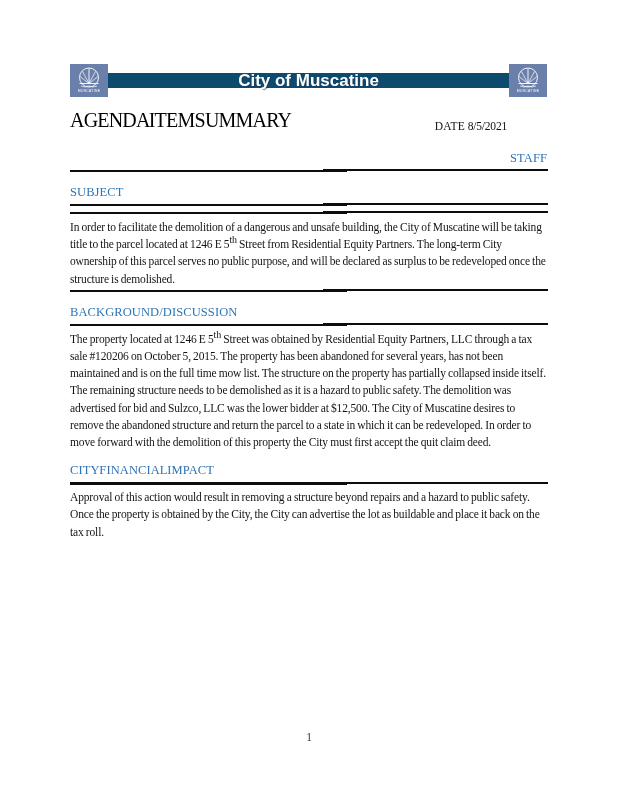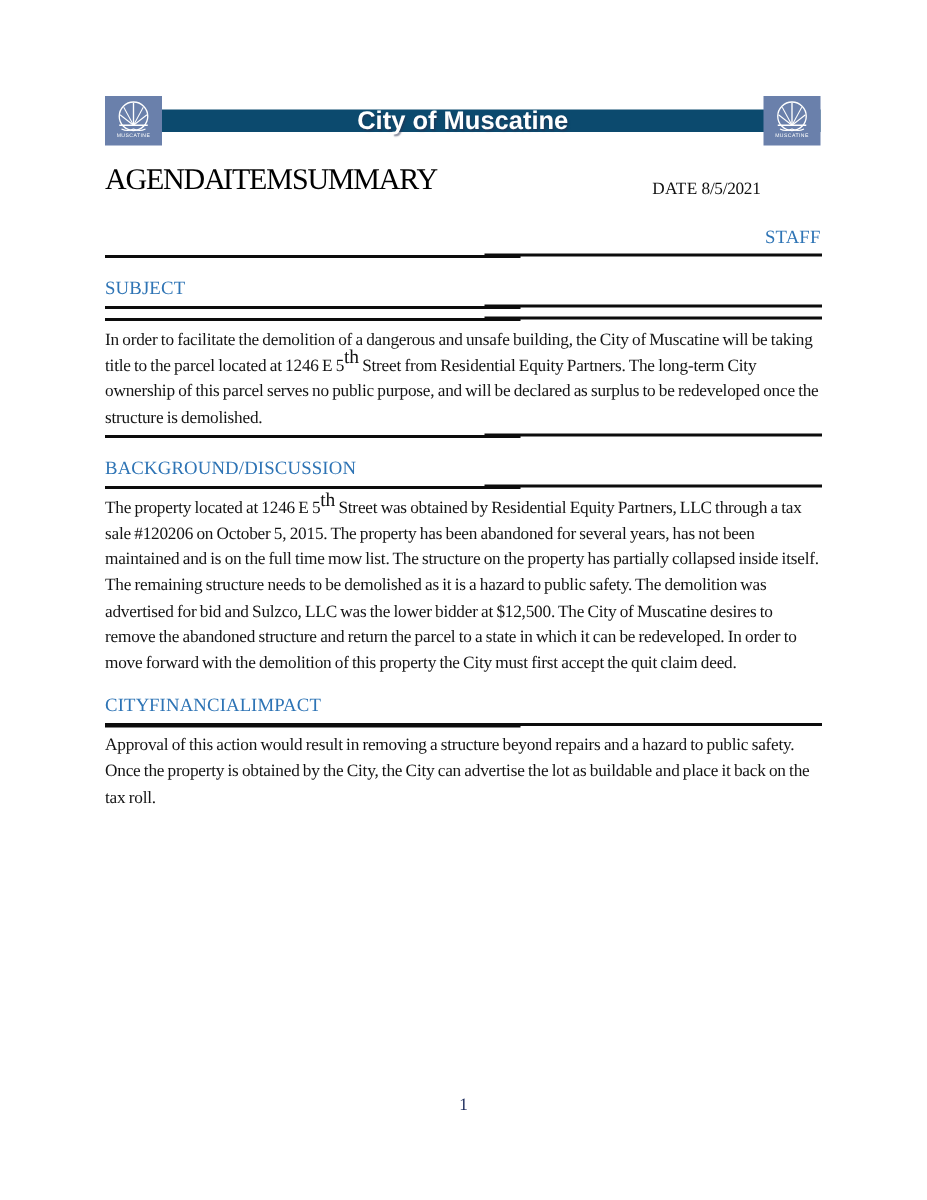--- a/index.html
+++ b/index.html
@@ -102,21 +102,21 @@
   }
   .body-text {
     font-size: 11.5px;
     line-height: 17.2px;
     letter-spacing: -0.15px;
     word-spacing: -0.5px;
     margin: 2px 0 1px 0;
     color: #141414;
   }
   .body-text sup {
-    font-size: 13px;
+    font-size: 10px;
     vertical-align: super;
     line-height: 0;
     margin-top: 16px;
   }
 
   
   .attachment-list { margin: 3px 0 0 23px; }
   .attachment-item {
     font-size: 11.5px;
     line-height: 17.5px;

